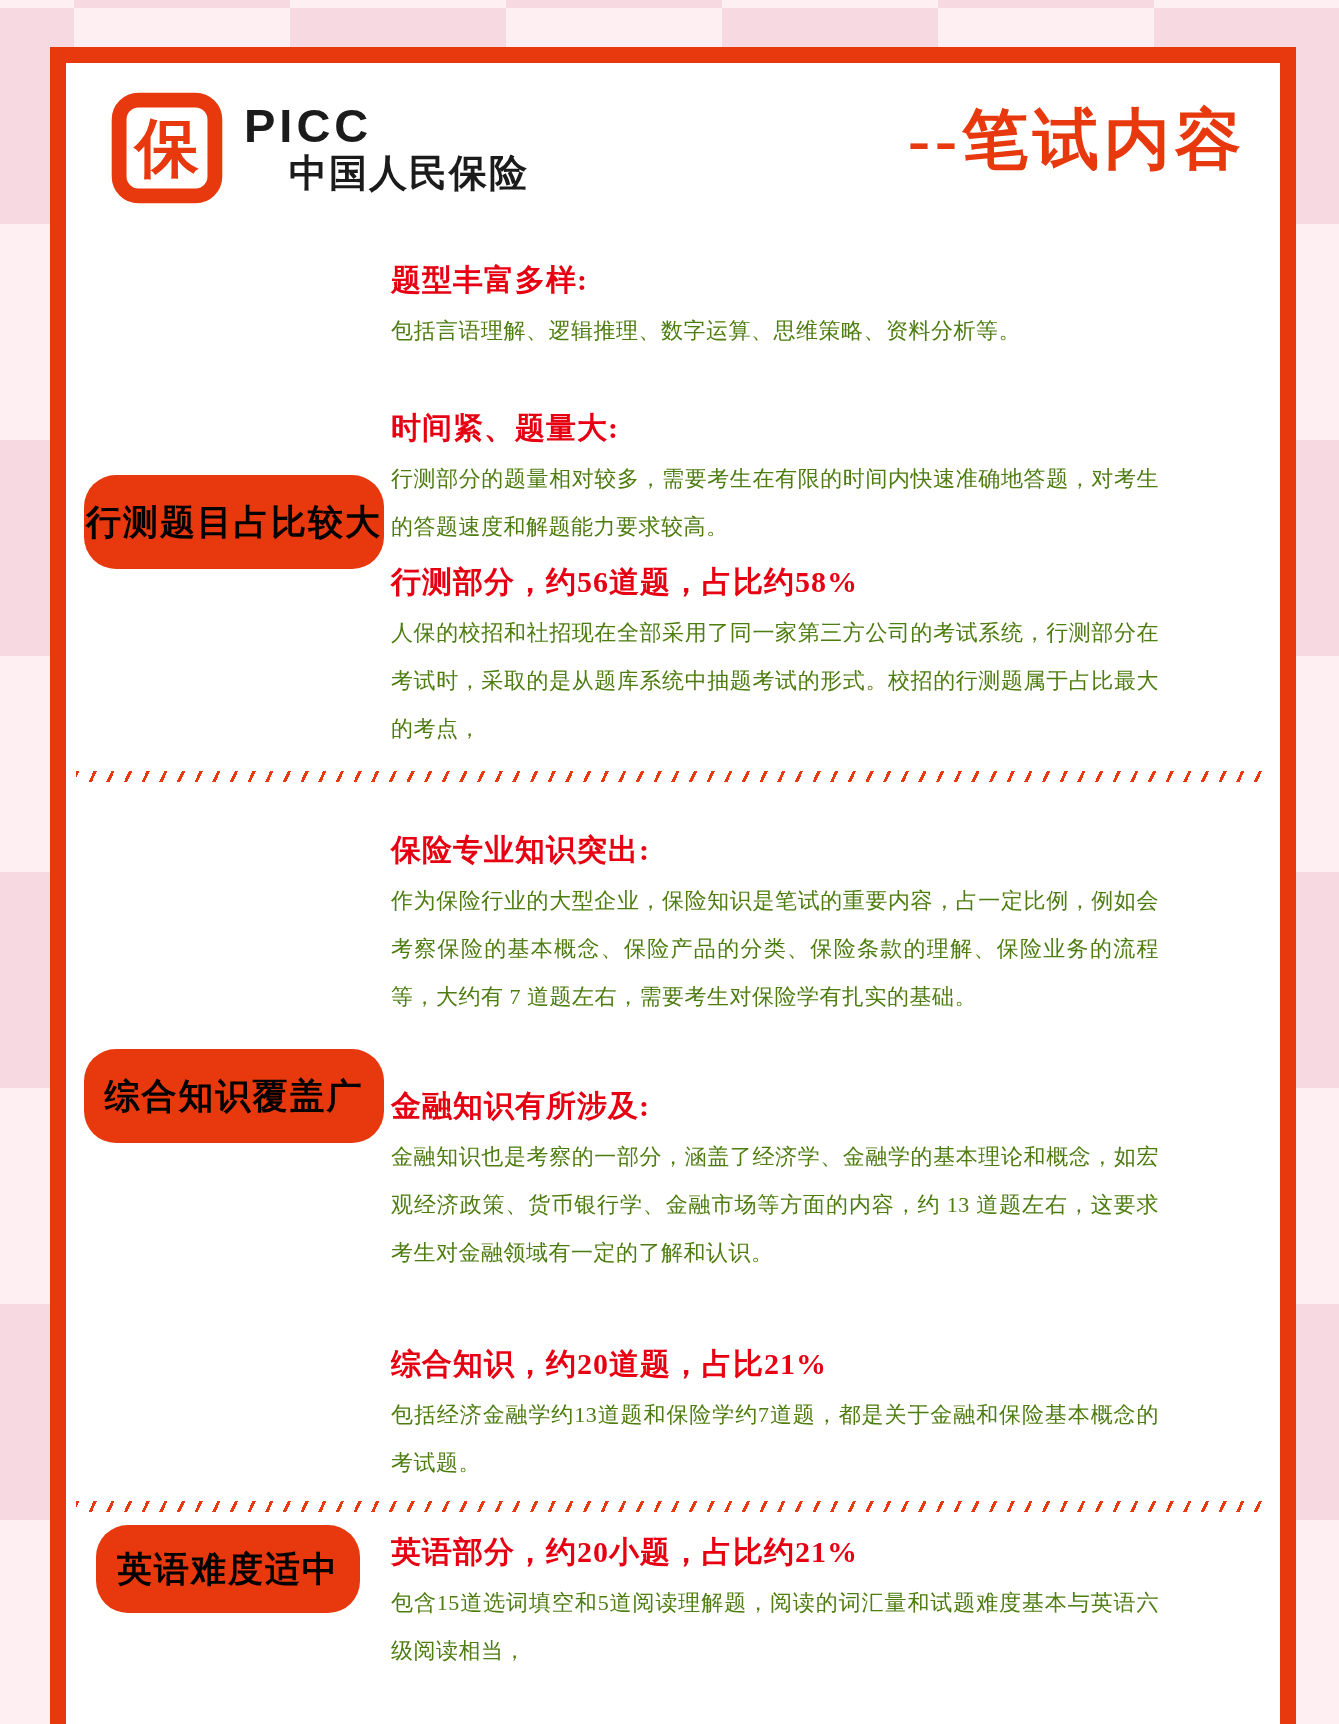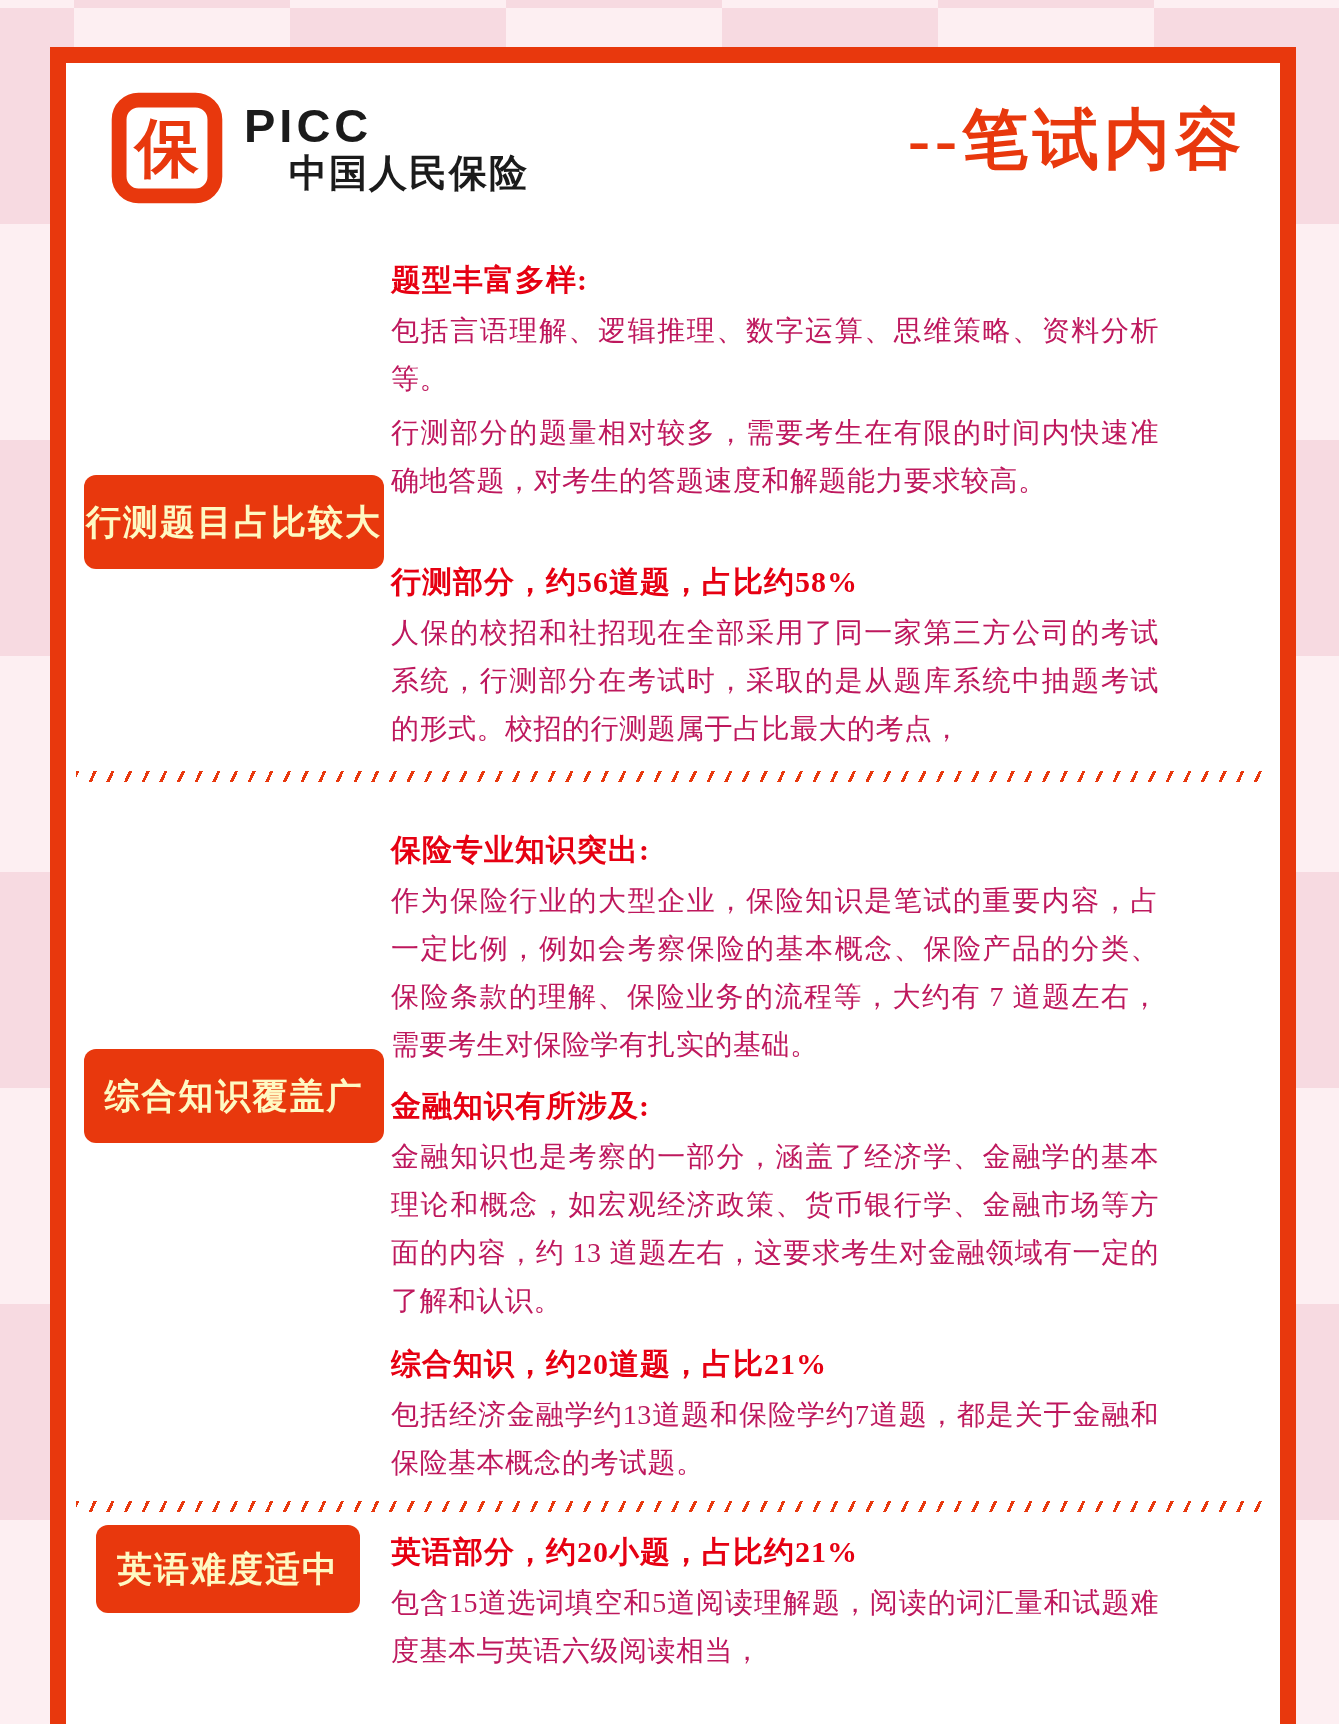--- a/index.html
+++ b/index.html
@@ -23,36 +23,36 @@
   .page-title{
     position:absolute; right:34px; top:40px;
     font-family:"Liberation Serif",serif; font-weight:700;
     font-size:66px; line-height:74px; color:#E8380D; letter-spacing:5px;
     white-space:nowrap;
     margin-left:15px;
   }
   
   .badge{
     position:absolute; left:18px; width:300px; height:94px;
-    background:#E8380D; border-radius:12px;
+    background:#E8380D; border-radius:32px;
     display:flex; align-items:center; justify-content:center;
-    color:#fef9c3; font-size:35px; font-weight:700; letter-spacing:2px;
+    color:#000000; font-size:35px; font-weight:700; letter-spacing:2px;
     white-space:nowrap;
   }
   .badge1{ top:412px; }
   .badge2{ top:986px; width:300px; }
   .badge3{ top:1462px; left:30px; width:264px; height:88px; }
   
   .block{ position:absolute; left:325px; width:768px; }
   .block .h{
     color:#E60012; font-size:30px; line-height:38px; font-weight:700;
     letter-spacing:1px; margin-bottom:8px; white-space:nowrap;
   }
   .block .p{
-    color:#be185d; font-size:28px; line-height:48px; font-weight:500;
+    color:#4d7c0f; font-size:22px; line-height:48px; font-weight:500;
     text-align:justify; letter-spacing:0.5px;
   }
   .blockA{ top:198px; }
   .blockB{ top:346px; }
   .blockC{ top:500px; }
   .blockD{ top:768px; }
   .blockE{ top:1024px; }
   .blockF{ top:1282px; }
   .blockG{ top:1470px; }
   
@@ -84,20 +84,21 @@
 
   <div class="badge badge1">行测题目占比较大</div>
   <div class="badge badge3">英语难度适中</div>
   <div class="badge badge2">综合知识覆盖广</div>
 
   <div class="block blockA">
     <div class="h">题型丰富多样:</div>
     <div class="p">包括言语理解、逻辑推理、数字运算、思维策略、资料分析等。</div>
   </div>
   <div class="block blockB">
+    <div class="h">时间紧、题量大:</div>
     <div class="p">行测部分的题量相对较多，需要考生在有限的时间内快速准确地答题，对考生的答题速度和解题能力要求较高。</div>
   </div>
   <div class="block blockC">
     <div class="h">行测部分，约56道题，占比约58%</div>
     <div class="p">人保的校招和社招现在全部采用了同一家第三方公司的考试系统，行测部分在考试时，采取的是从题库系统中抽题考试的形式。校招的行测题属于占比最大的考点，</div>
   </div>
 
   <div class="divider divider1"></div>
 
   <div class="block blockD">

